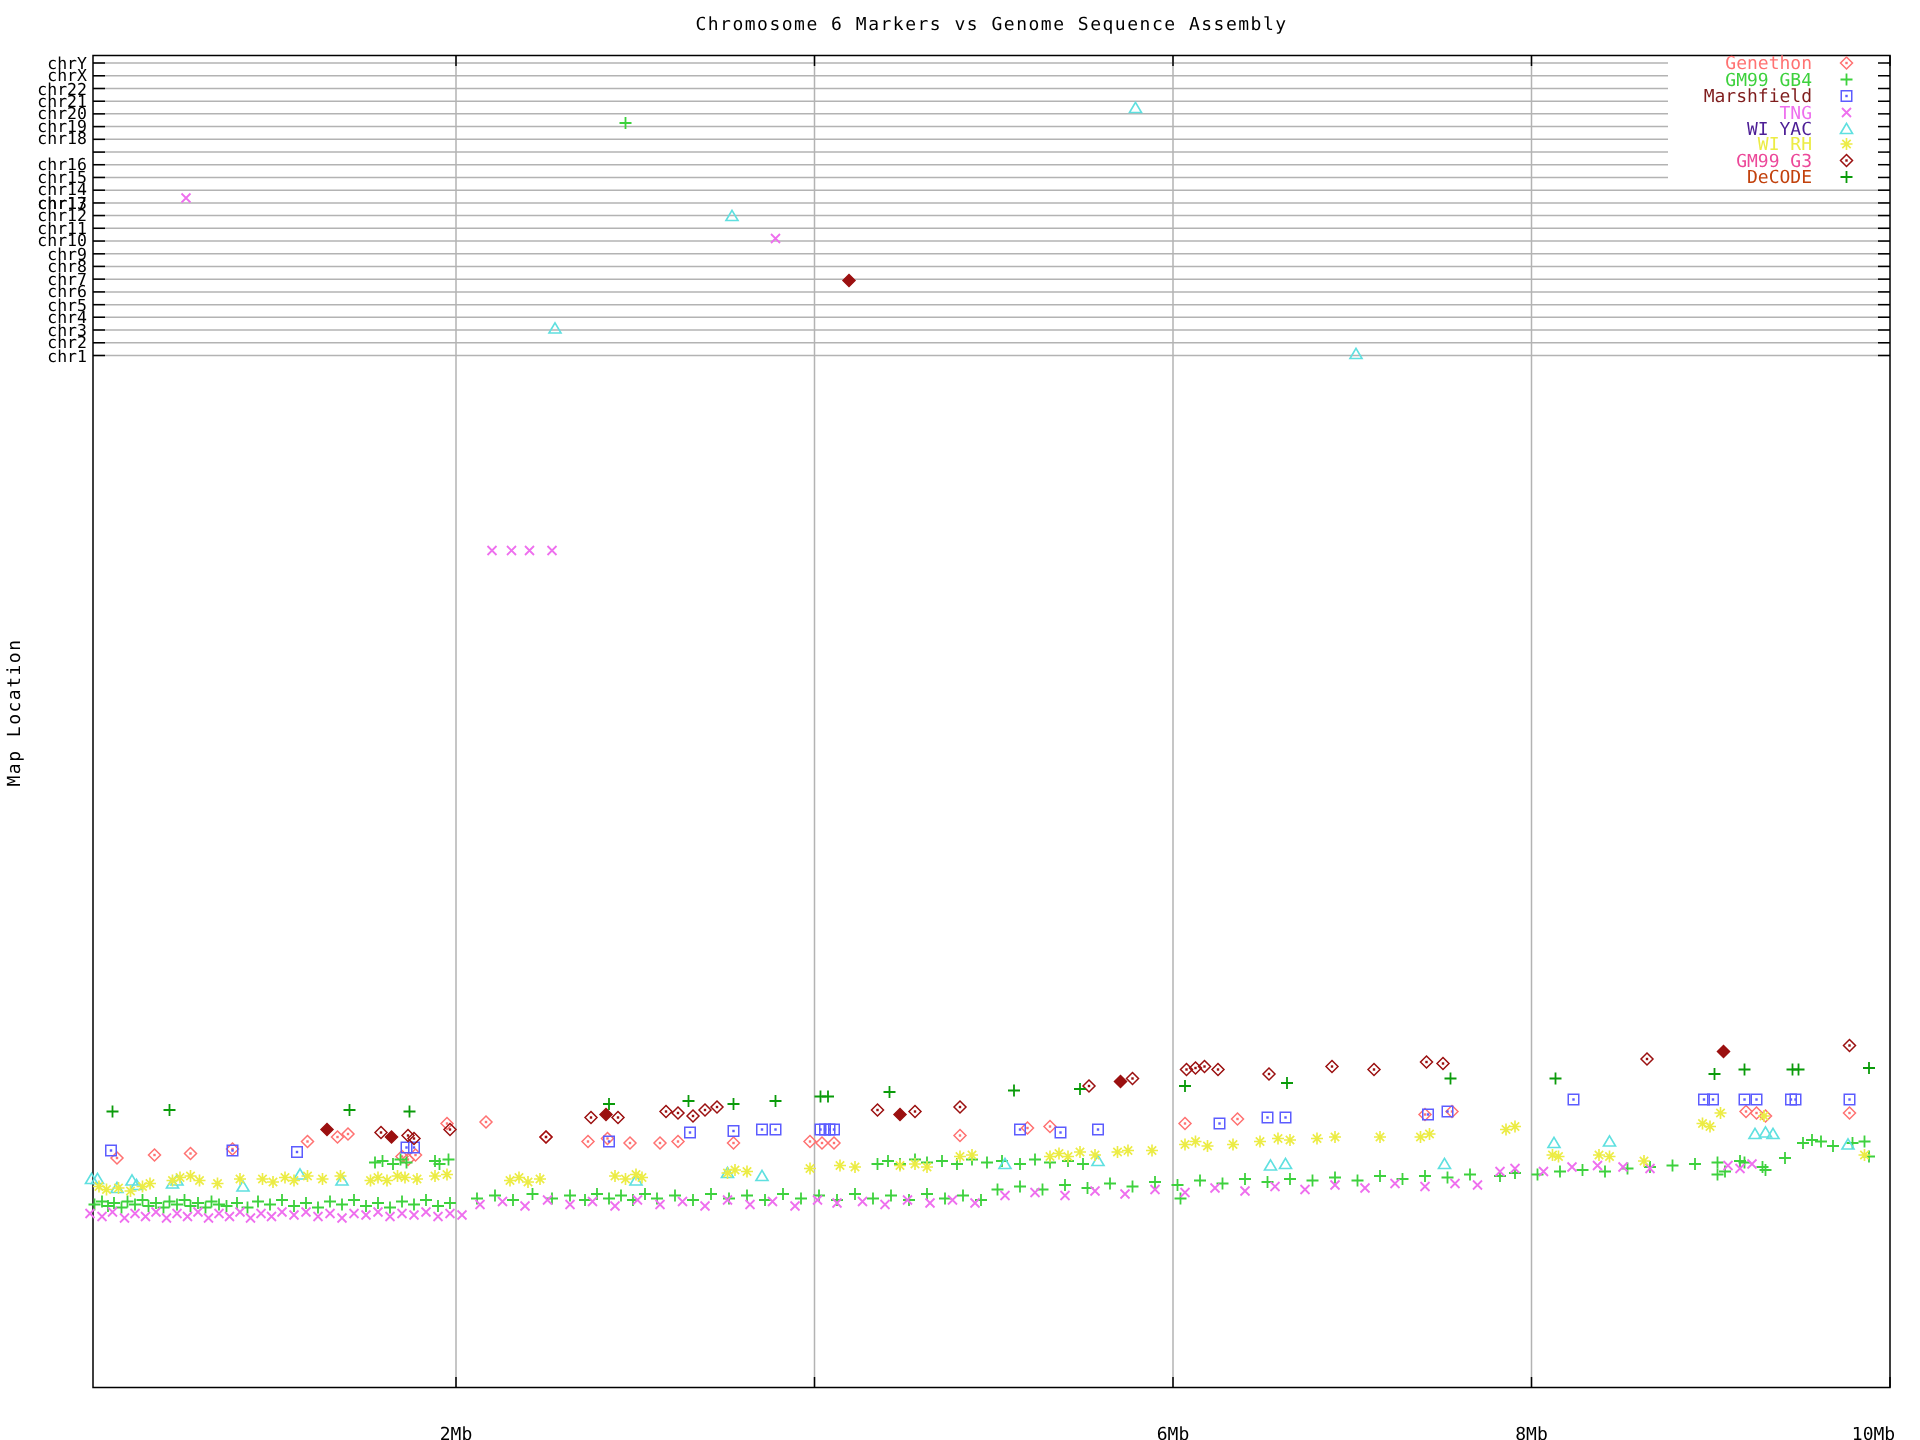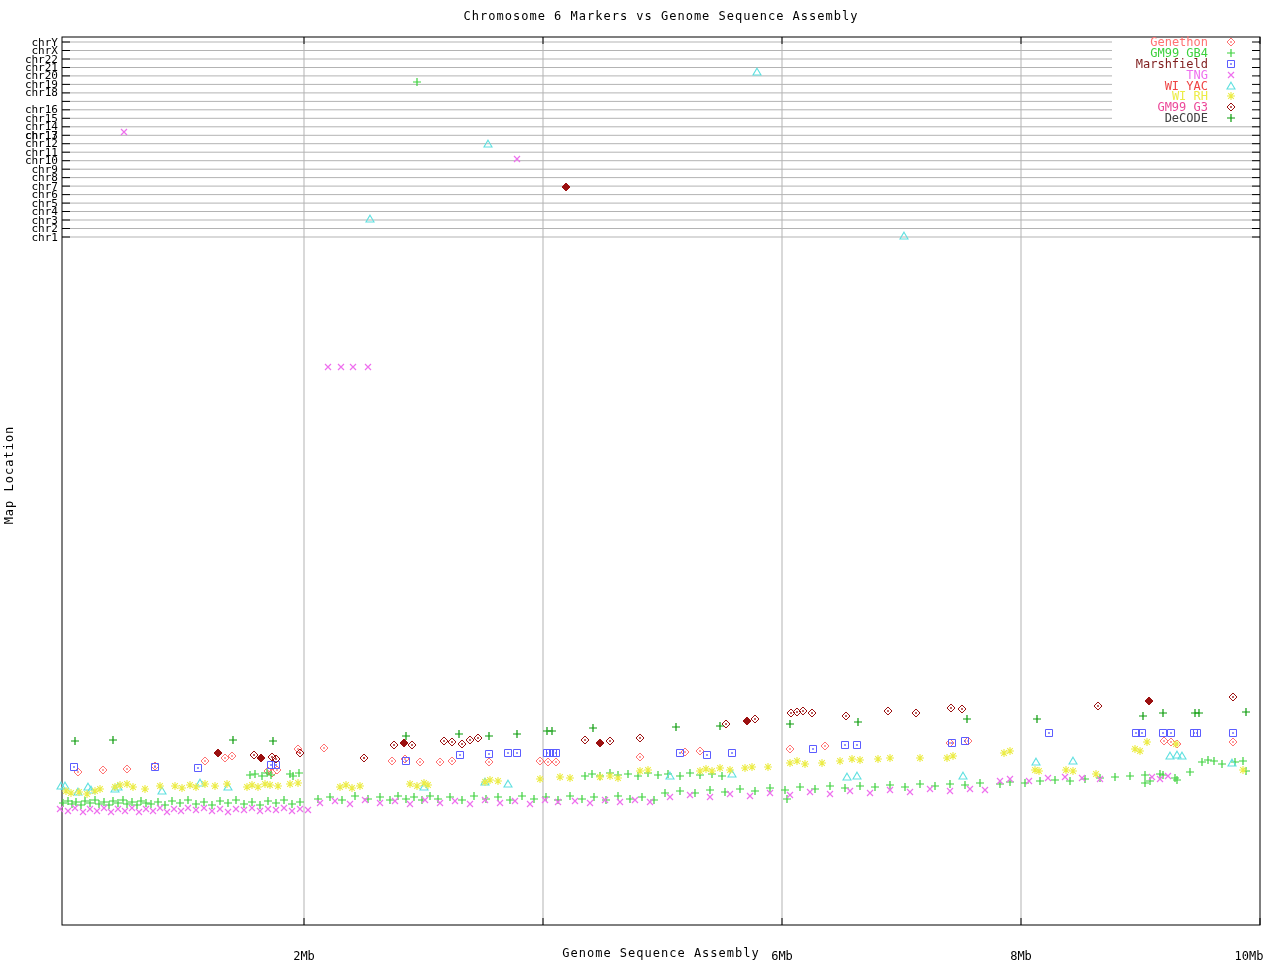--- a/index.html
+++ b/index.html
@@ -695,21 +695,20 @@
       </g>
       <g>
         <path d="M1231 103L1235 107L1231 111L1227 107Z" stroke="#9b1010" fill="none" stroke-width="1"></path>
         <rect x="1230.2" y="106.2" width="1.6" height="1.6" fill="#9b1010"></rect>
       </g>
       <g>
         <path d="M1227 118H1235M1231 114V122" stroke="#0a9b0a" fill="none" stroke-width="1.2"></path>
       </g>
     </svg>
   <div id="title" class="t">Chromosome 6 Markers vs Genome Sequence Assembly</div>
-  <div id="xlabel" class="t">Genome Sequence Assembly</div>
   <div id="ylabel" class="t">Map Location</div>
   <div id="chrom-labels">
       <div class="chrlab" style="top: 36.5px;">chrY</div>
       <div class="chrlab" style="top: 45px;">chrX</div>
       <div class="chrlab" style="top: 53.5px;">chr22</div>
       <div class="chrlab" style="top: 62px;">chr21</div>
       <div class="chrlab" style="top: 70.4px;">chr20</div>
       <div class="chrlab" style="top: 78.9px;">chr19</div>
       <div class="chrlab" style="top: 87.4px;">chr18</div>
       <div class="chrlab" style="top: 102px; margin-top: 28px;">chr17</div>
@@ -735,18 +734,18 @@
       <div class="xtick" style="left: 513px; margin-top: 40px;">4Mb</div>
       <div class="xtick" style="left: 752px;">6Mb</div>
       <div class="xtick" style="left: 991px;">8Mb</div>
       <div class="xtick" style="left: 1219px;">10Mb</div>
     </div>
   <div id="legend">
       <div class="legtxt" style="left: 1058px; top: 36px; color: rgb(255, 114, 114);">Genethon</div>
       <div class="legtxt" style="left: 1058px; top: 47px; color: rgb(61, 209, 61);">GM99 GB4</div>
       <div class="legtxt" style="left: 1058px; top: 58px; color: #7f1d1d;">Marshfield</div>
       <div class="legtxt" style="left: 1058px; top: 69px; color: rgb(238, 111, 238);">TNG</div>
-      <div class="legtxt" style="left: 1058px; top: 80px; color: #ef4444;">WI YAC</div>
+      <div class="legtxt" style="left: 1058px; top: 80px; color: #4c1d95;">WI YAC</div>
       <div class="legtxt" style="left: 1058px; top: 90px; color: rgb(236, 236, 69);">WI RH</div>
       <div class="legtxt" style="left: 1058px; top: 101px; color: #ec4899;">GM99 G3</div>
-      <div class="legtxt" style="left: 1058px; top: 112px; color: #404040;">DeCODE</div>
+      <div class="legtxt" style="left: 1058px; top: 112px; color: #c2410c;">DeCODE</div>
     </div>
 </div>
 
 </body></html>

